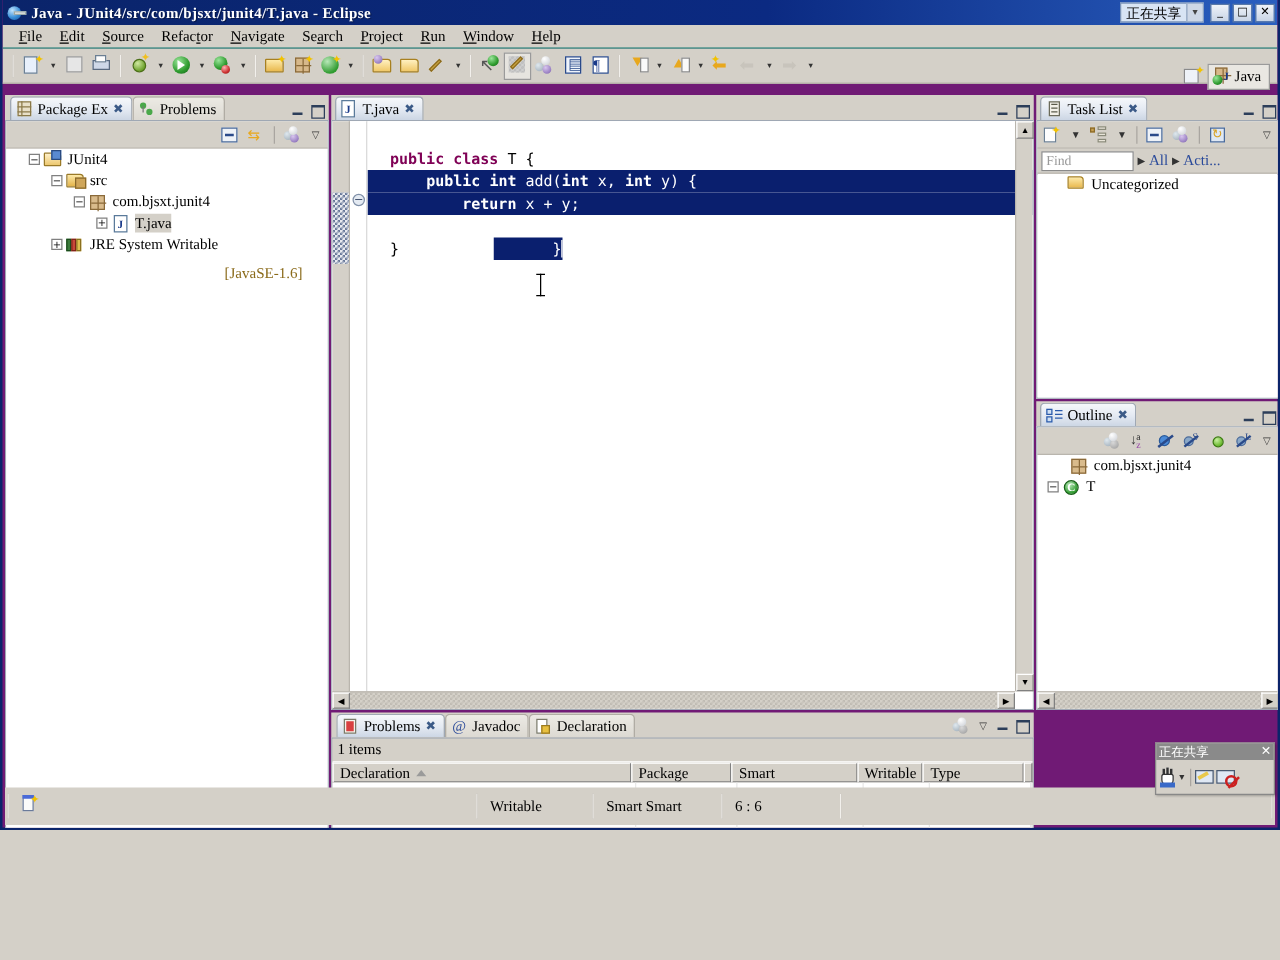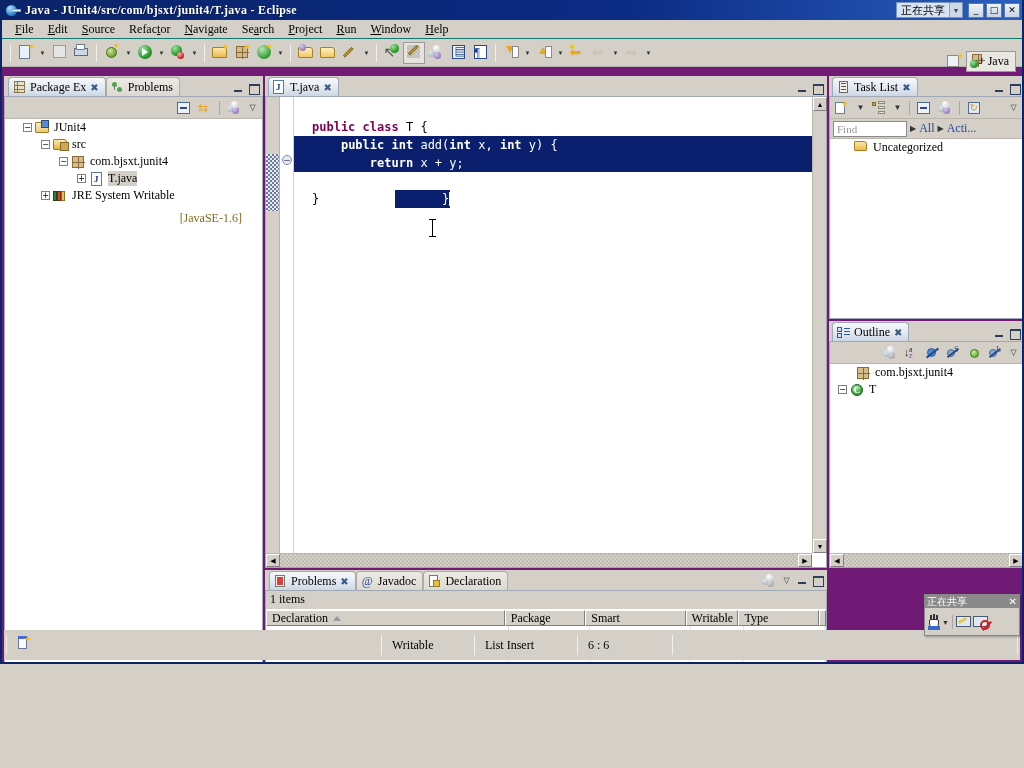--- a/index.html
+++ b/index.html
@@ -1057,21 +1057,21 @@
       <span class="ic" style="width:14px;height:15px;display:inline-block;">
         <span style="position:absolute;left:1px;top:0;width:9px;height:13px;background:#fafafa;border:1px solid #6a7a9a;"></span>
         <span style="position:absolute;left:1px;top:0;width:9px;height:3px;background:#4a6ad8;"></span>
         <span class="star" style="right:0;top:0;">✦</span>
       </span>
     </div>
     <div style="flex:1;"></div>
     <div class="st-sep"></div>
     <div class="st-cell" style="min-width:88px;">Writable</div>
     <div class="st-sep"></div>
-    <div class="st-cell" style="min-width:98px;">List Insert</div>
+    <div class="st-cell" style="min-width:98px;">Smart Smart</div>
     <div class="st-sep"></div>
     <div class="st-cell" style="min-width:90px;">6 : 6</div>
     <div class="st-sep"></div>
     <div style="flex:1;"></div>
     <div class="st-sep"></div>
   </div>
 
   <div class="share-float">
     <div class="sf-title">
       <span>正在共享</span>

